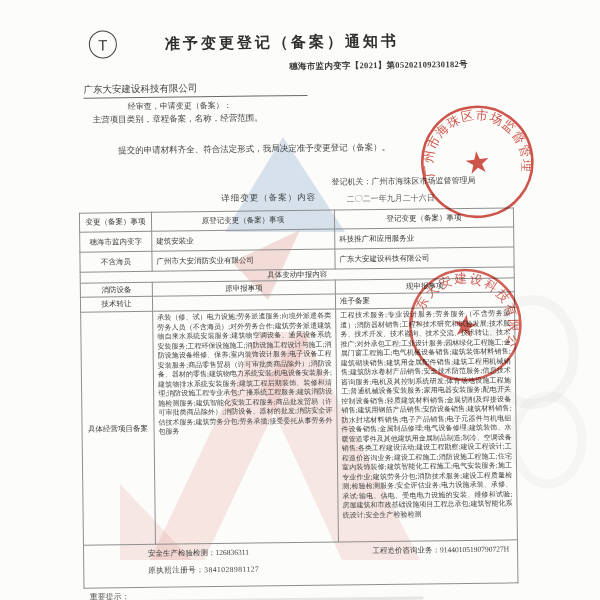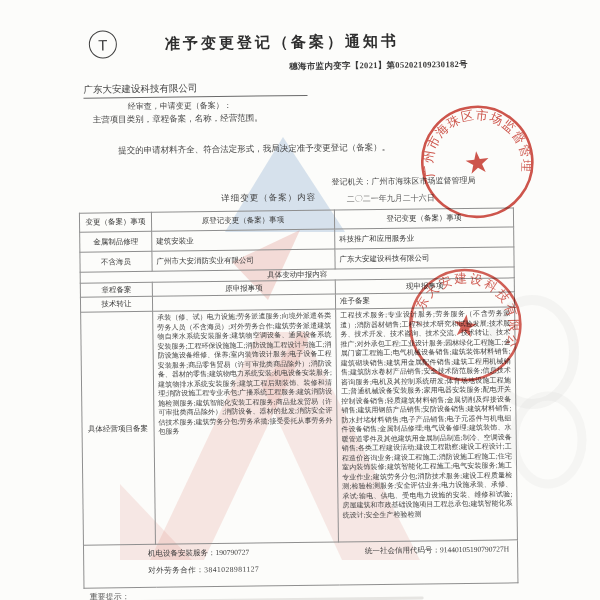--- a/index.html
+++ b/index.html
@@ -90,59 +90,59 @@
             <col style="width:183px">
             <col style="width:179px">
           </colgroup>
         <tbody>
             <tr class="hdr">
           <td>变更（备案）事项</td>
           <td>原登记变更（备案）事项</td>
           <td>登记变更（备案）事项</td>
         </tr>
         <tr style="height:20px;">
-          <td class="c-label">金属制品修理</td>
+          <td class="c-label">穗海市监内变字</td>
           <td class="r-val">建筑安装业</td>
           <td class="r-val">科技推广和应用服务业</td>
         </tr>
         <tr style="height:20px;">
           <td class="c-label">不含海员</td>
           <td class="r-val">广州市大安消防实业有限公司</td>
           <td class="r-val">广东大安建设科技有限公司</td>
         </tr>
         <tr class="sec">
           <td colspan="3">具体变动申报内容</td>
         </tr>
         <tr class="sub">
-          <td>章程备案</td>
+          <td>消防设备</td>
           <td>原申报事项</td>
           <td>现申报事项</td>
         </tr>
         <tr class="charter">
           <td class="c-label">技术转让</td>
           <td class="r-val"></td>
           <td class="r-val">准予备案</td>
         </tr>
         <tr class="scope" style="height:233px;">
           <td class="c-label">具体经营项目备案</td>
           <td class="long">承装（修、试）电力设施;劳务派遣服务;向境外派遣各类劳务人员（不含海员）;对外劳务合作;建筑劳务派遣建筑物自来水系统安装服务;建筑物空调设备、通风设备系统安装服务;工程环保设施施工;消防设施工程设计与施工;消防设施设备维修、保养;室内装饰设计服务;电子设备工程安装服务;商品零售贸易（许可审批类商品除外）;消防设备、器材的零售;建筑物电力系统安装;机电设备安装服务;建筑物排水系统安装服务;建筑工程后期装饰、装修和清理;消防设施工程专业承包;广播系统工程服务;建筑消防设施检测服务;建筑智能化安装工程服务;商品批发贸易（许可审批类商品除外）;消防设备、器材的批发;消防安全评估技术服务;建筑劳务分包;劳务承揽;接受委托从事劳务外包服务</td>
           <td class="long">工程技术服务;专业设计服务;劳务服务（不含劳务派遣）;消防器材销售;工程和技术研究和试验发展;技术服务、技术开发、技术咨询、技术交流、技术转让、技术推广;对外承包工程;工业设计服务;园林绿化工程施工;金属门窗工程施工;电气机械设备销售;建筑装饰材料销售;建筑砌块销售;建筑用金属配件销售;建筑工程用机械销售;建筑防水卷材产品销售;安全技术防范服务;信息技术咨询服务;电机及其控制系统研发;体育场地设施工程施工;普通机械设备安装服务;家用电器安装服务;配电开关控制设备销售;轻质建筑材料销售;金属切削及焊接设备销售;建筑用钢筋产品销售;安防设备销售;建筑材料销售;防水封堵材料销售;电子产品销售;电子元器件与机电组件设备销售;金属制品修理;电气设备修理;建筑装饰、水暖管道零件及其他建筑用金属制品制造;制冷、空调设备销售;各类工程建设活动;建设工程勘察;建设工程设计;工程造价咨询业务;建设工程施工;消防设施工程施工;住宅室内装饰装修;建筑智能化工程施工;电气安装服务;施工专业作业;建筑劳务分包;消防技术服务;建设工程质量检测;检验检测服务;安全评估业务;电力设施承装、承修、承试:输电、供电、受电电力设施的安装、维修和试验;房屋建筑和市政基础设施项目工程总承包;建筑智能化系统设计;安全生产检验检测</td>
         </tr>
         <tr class="codes">
           <td colspan="3">
             <div class="l1">
               <span>
-                <span>机电设备安装服务：</span><span>190790727</span>
+                <span>安全生产检验检测：</span><span>126836311</span>
               </span>
               <span>
-                <span>统一社会信用代码号：</span><span>91440105190790727H</span>
+                <span>工程造价咨询业务：</span><span>91440105190790727H</span>
               </span>
             </div>
             <div class="l2">
-              <span>对外劳务合作：</span><span>3841028981127</span>
+              <span>原执照注册号：</span><span>3841028981127</span>
             </div>
           </td>
         </tr>
       </tbody>
         </table>
     </div>
 
     <div class="abs notice">重要提示：</div>
     <div class="abs faintbar"></div>
 

